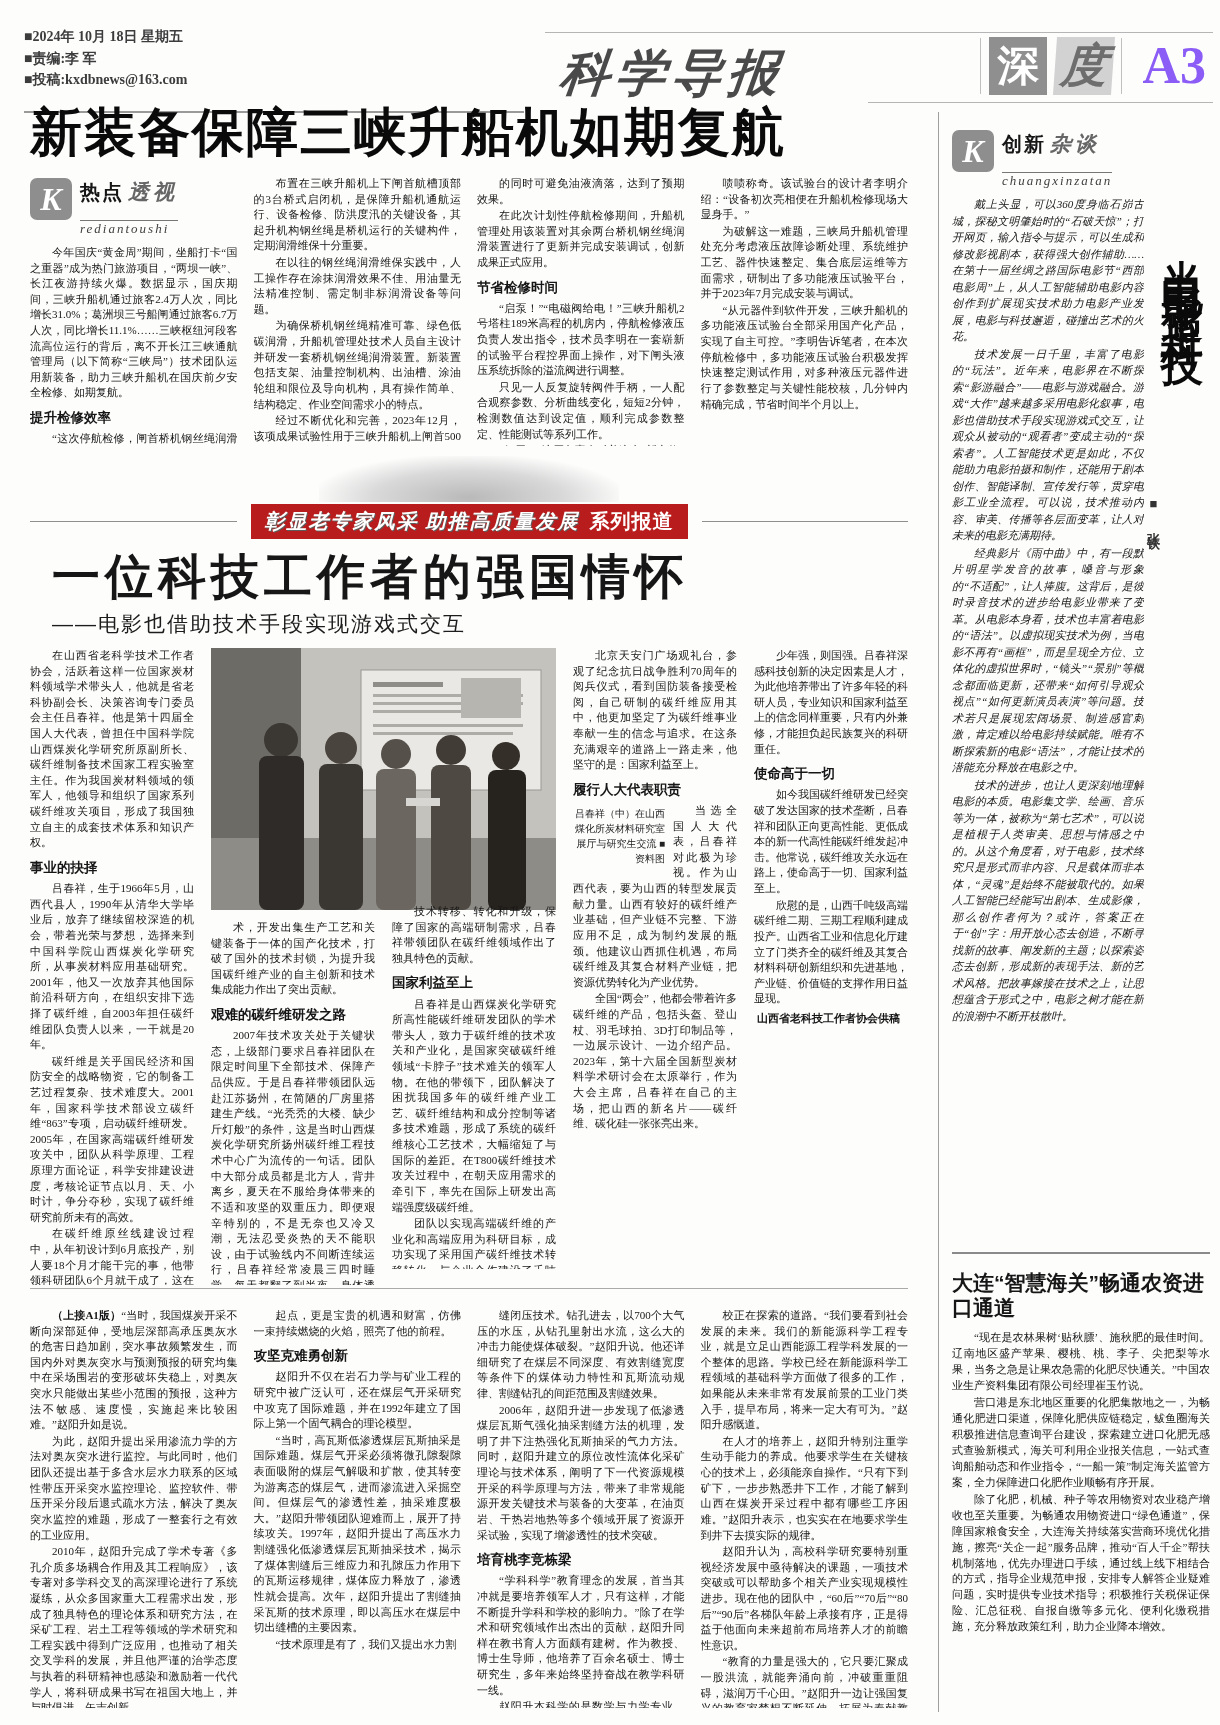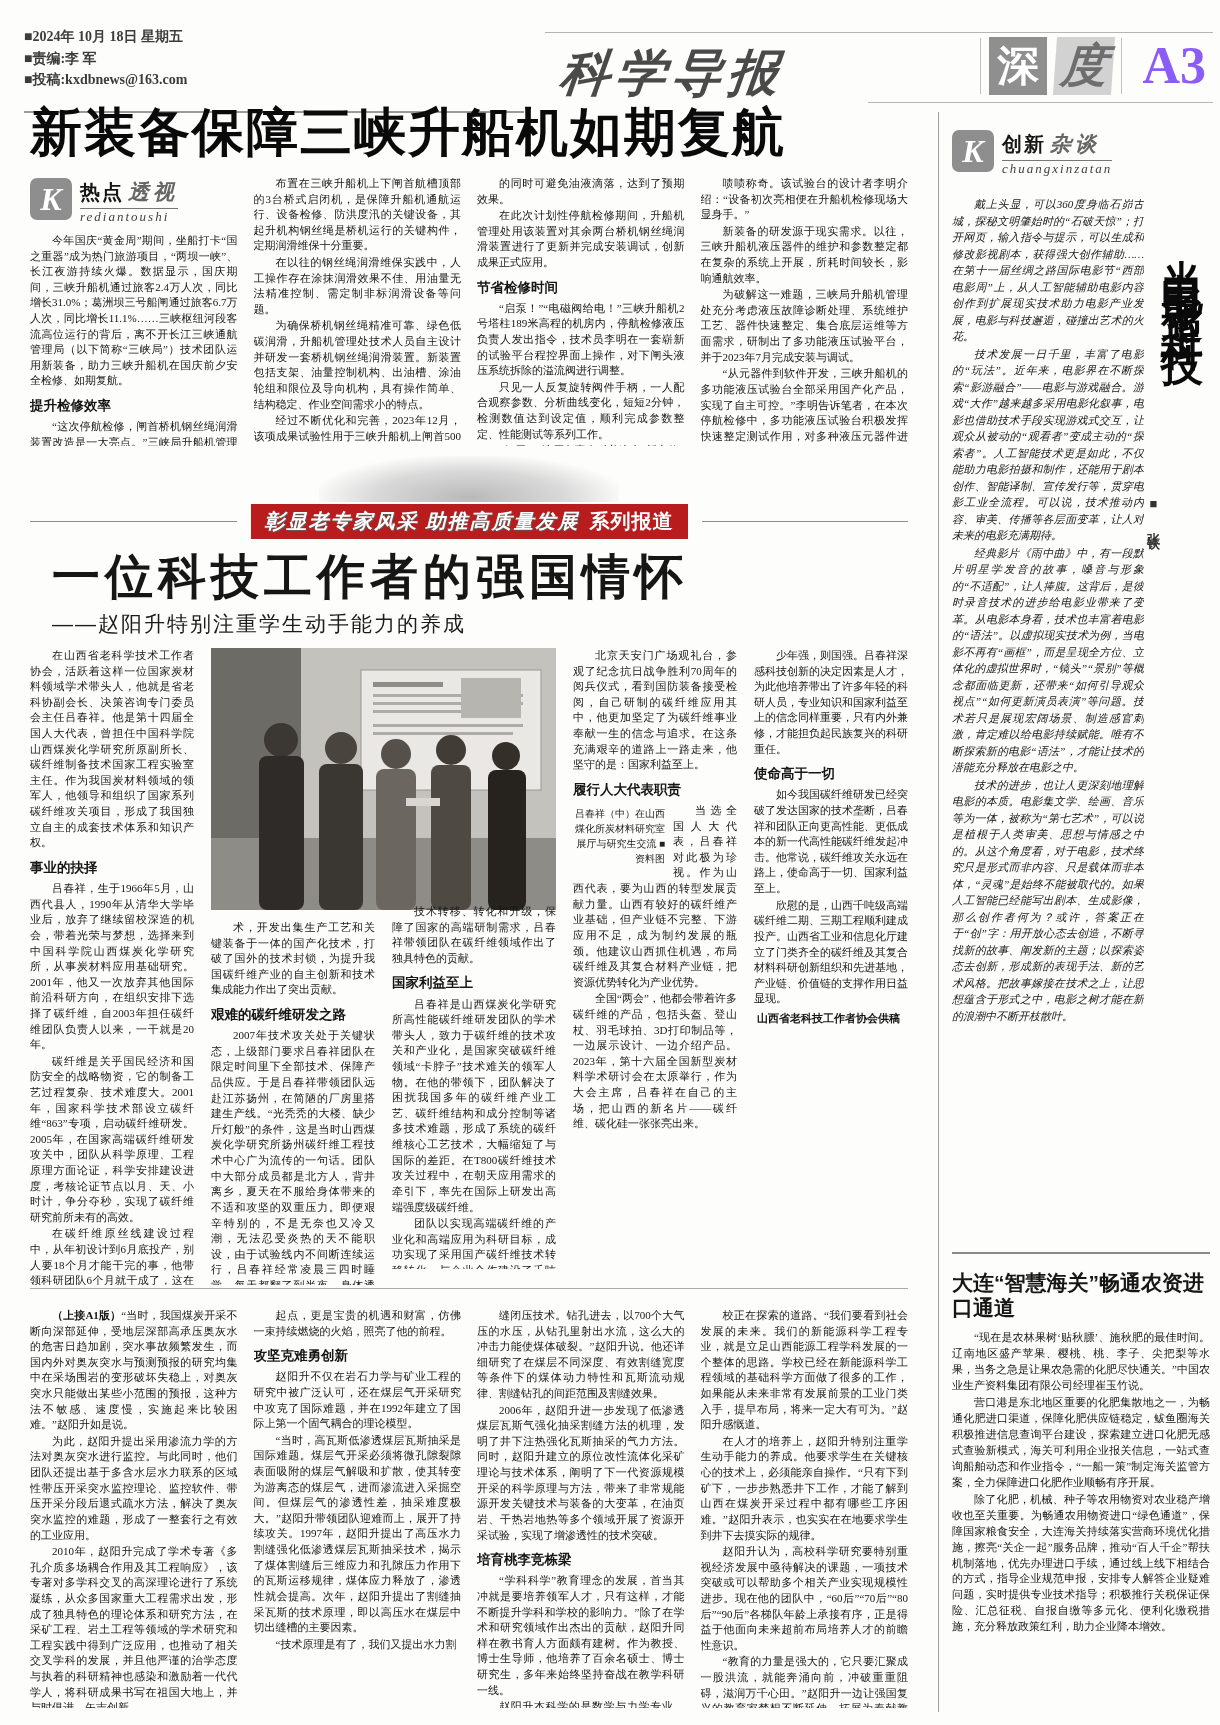--- a/index.html
+++ b/index.html
@@ -25,21 +25,21 @@
   .subhead{font-family:"Liberation Sans","DejaVu Sans",sans-serif;font-size:13.5px;font-weight:700;
            margin:7px 0 4px 0;text-indent:0;}
   .byline{text-align:right;font-weight:700;margin:4px 8px 0 0;text-indent:0;}
   .photo-caption{float:left;width:92px;font-size:10px;text-align:right;line-height:1.5;
                  margin:3px 8px 2px 0;text-indent:0;color:#222;}
   .col{overflow:hidden;font-size:11px;line-height:1.42;}
   
   .kicker{display:flex;gap:8px;align-items:flex-start;margin:2px 0 8px 0;}
   .k-badge{width:42px;height:42px;background:#8e8e8e;border-radius:7px;color:#fff;flex:0 0 auto;
            font:italic 700 32px "Liberation Serif",serif;display:flex;align-items:center;justify-content:center;}
-  .k-text{border-bottom:1px solid #777;padding-bottom:2px;}
+  .k-text{border-bottom:1px solid #777;padding-bottom:14px;}
   .k-strong{font:700 20px "Liberation Sans",sans-serif;letter-spacing:2px;}
   .k-script{font:italic 700 21px "Liberation Serif",serif;color:#666;letter-spacing:4px;margin-left:4px;}
   .k-pinyin{font:italic 13px "Liberation Serif",serif;color:#404040;letter-spacing:2px;}
   
   .main-headline{position:absolute;left:30px;top:104px;width:880px;margin:0;
                  font:900 52px/1.1 "Liberation Sans","DejaVu Sans",sans-serif;letter-spacing:2px;color:#0a0a0a;}
   .top-cols{position:absolute;left:30px;top:176px;width:878px;height:270px;display:flex;gap:16px;}
   .top-cols .col{flex:1;}
   
   .banner{position:absolute;left:30px;top:456px;width:878px;height:96px;}
@@ -133,40 +133,39 @@
     <div class="col">
         <p class="para">的同时可避免油液滴落，达到了预期效果。</p>
         <p class="para">在此次计划性停航检修期间，升船机管理处用该装置对其余两台桥机钢丝绳润滑装置进行了更新并完成安装调试，创新成果正式应用。</p>
         <p class="subhead">节省检修时间</p>
         <p class="para">“启泵！”“电磁阀给电！”三峡升船机2号塔柱189米高程的机房内，停航检修液压负责人发出指令，技术员李明在一套崭新的试验平台程控界面上操作，对下闸头液压系统拆除的溢流阀进行调整。</p>
         <p class="para">只见一人反复旋转阀件手柄，一人配合观察参数、分析曲线变化，短短2分钟，检测数值达到设定值，顺利完成参数整定、性能测试等系列工作。</p>
         <p class="para">“好用！”液压负责人对着这个“新家伙”</p>
       </div>
     <div class="col">
         <p class="para">啧啧称奇。该试验台的设计者李明介绍：“设备初次亮相便在升船机检修现场大显身手。”</p>
-        <p class="para">新装备的研发源于现实需求。以往，三峡升船机液压器件的维护和参数整定都在复杂的系统上开展，所耗时间较长，影响通航效率。</p>
         <p class="para">为破解这一难题，三峡局升船机管理处充分考虑液压故障诊断处理、系统维护工艺、器件快速整定、集合底层运维等方面需求，研制出了多功能液压试验平台，并于2023年7月完成安装与调试。</p>
         <p class="para">“从元器件到软件开发，三峡升船机的多功能液压试验台全部采用国产化产品，实现了自主可控。”李明告诉笔者，在本次停航检修中，多功能液压试验台积极发挥快速整定测试作用，对多种液压元器件进行了参数整定与关键性能校核，几分钟内精确完成，节省时间半个月以上。</p>
       </div>
   </div>
 
   <div class="banner">
     <div class="mountain"></div>
     <div class="band-row">
       <div class="hline"></div>
       <div class="band">
         <span class="band-script">彰显老专家风采 助推高质量发展</span>
         <span class="band-label">系列报道</span>
       </div>
       <div class="hline"></div>
     </div>
   </div>
 
   <h2 class="feat-headline">一位科技工作者的强国情怀</h2>
-  <div class="feat-sub">——赵阳升特别注重学生动手能力的养成</div>
+  <div class="feat-sub">——电影也借助技术手段实现游戏式交互</div>
   <div class="feat-body">
     <div class="fcol" id="fcol1">
         <p class="para">在山西省老科学技术工作者协会，活跃着这样一位国家炭材料领域学术带头人，他就是省老科协副会长、决策咨询专门委员会主任吕春祥。他是第十四届全国人大代表，曾担任中国科学院山西煤炭化学研究所原副所长、碳纤维制备技术国家工程实验室主任。作为我国炭材料领域的领军人，他领导和组织了国家系列碳纤维攻关项目，形成了我国独立自主的成套技术体系和知识产权。</p>
         <p class="subhead">事业的抉择</p>
         <p class="para">吕春祥，生于1966年5月，山西代县人，1990年从清华大学毕业后，放弃了继续留校深造的机会，带着光荣与梦想，选择来到中国科学院山西煤炭化学研究所，从事炭材料应用基础研究。2001年，他又一次放弃其他国际前沿科研方向，在组织安排下选择了碳纤维，自2003年担任碳纤维团队负责人以来，一干就是20年。</p>
         <p class="para">碳纤维是关乎国民经济和国防安全的战略物资，它的制备工艺过程复杂、技术难度大。2001年，国家科学技术部设立碳纤维“863”专项，启动碳纤维研发。2005年，在国家高端碳纤维研发攻关中，团队从科学原理、工程原理方面论证，科学安排建设进度，考核论证节点以月、天、小时计，争分夺秒，实现了碳纤维研究前所未有的高效。</p>
         <p class="para">在碳纤维原丝线建设过程中，从年初设计到6月底投产，别人要18个月才能干完的事，他带领科研团队6个月就干成了，这在碳纤维技术历史上是没有过的。在2005年到2008年3年时间里，吕春祥带领团队与时间赛跑，攻克宇航级T300碳纤维工程化关键技</p>
       </div>
     <div class="feat-photo">
       <svg width="345" height="262" viewBox="0 0 345 262" xmlns="http://www.w3.org/2000/svg">

